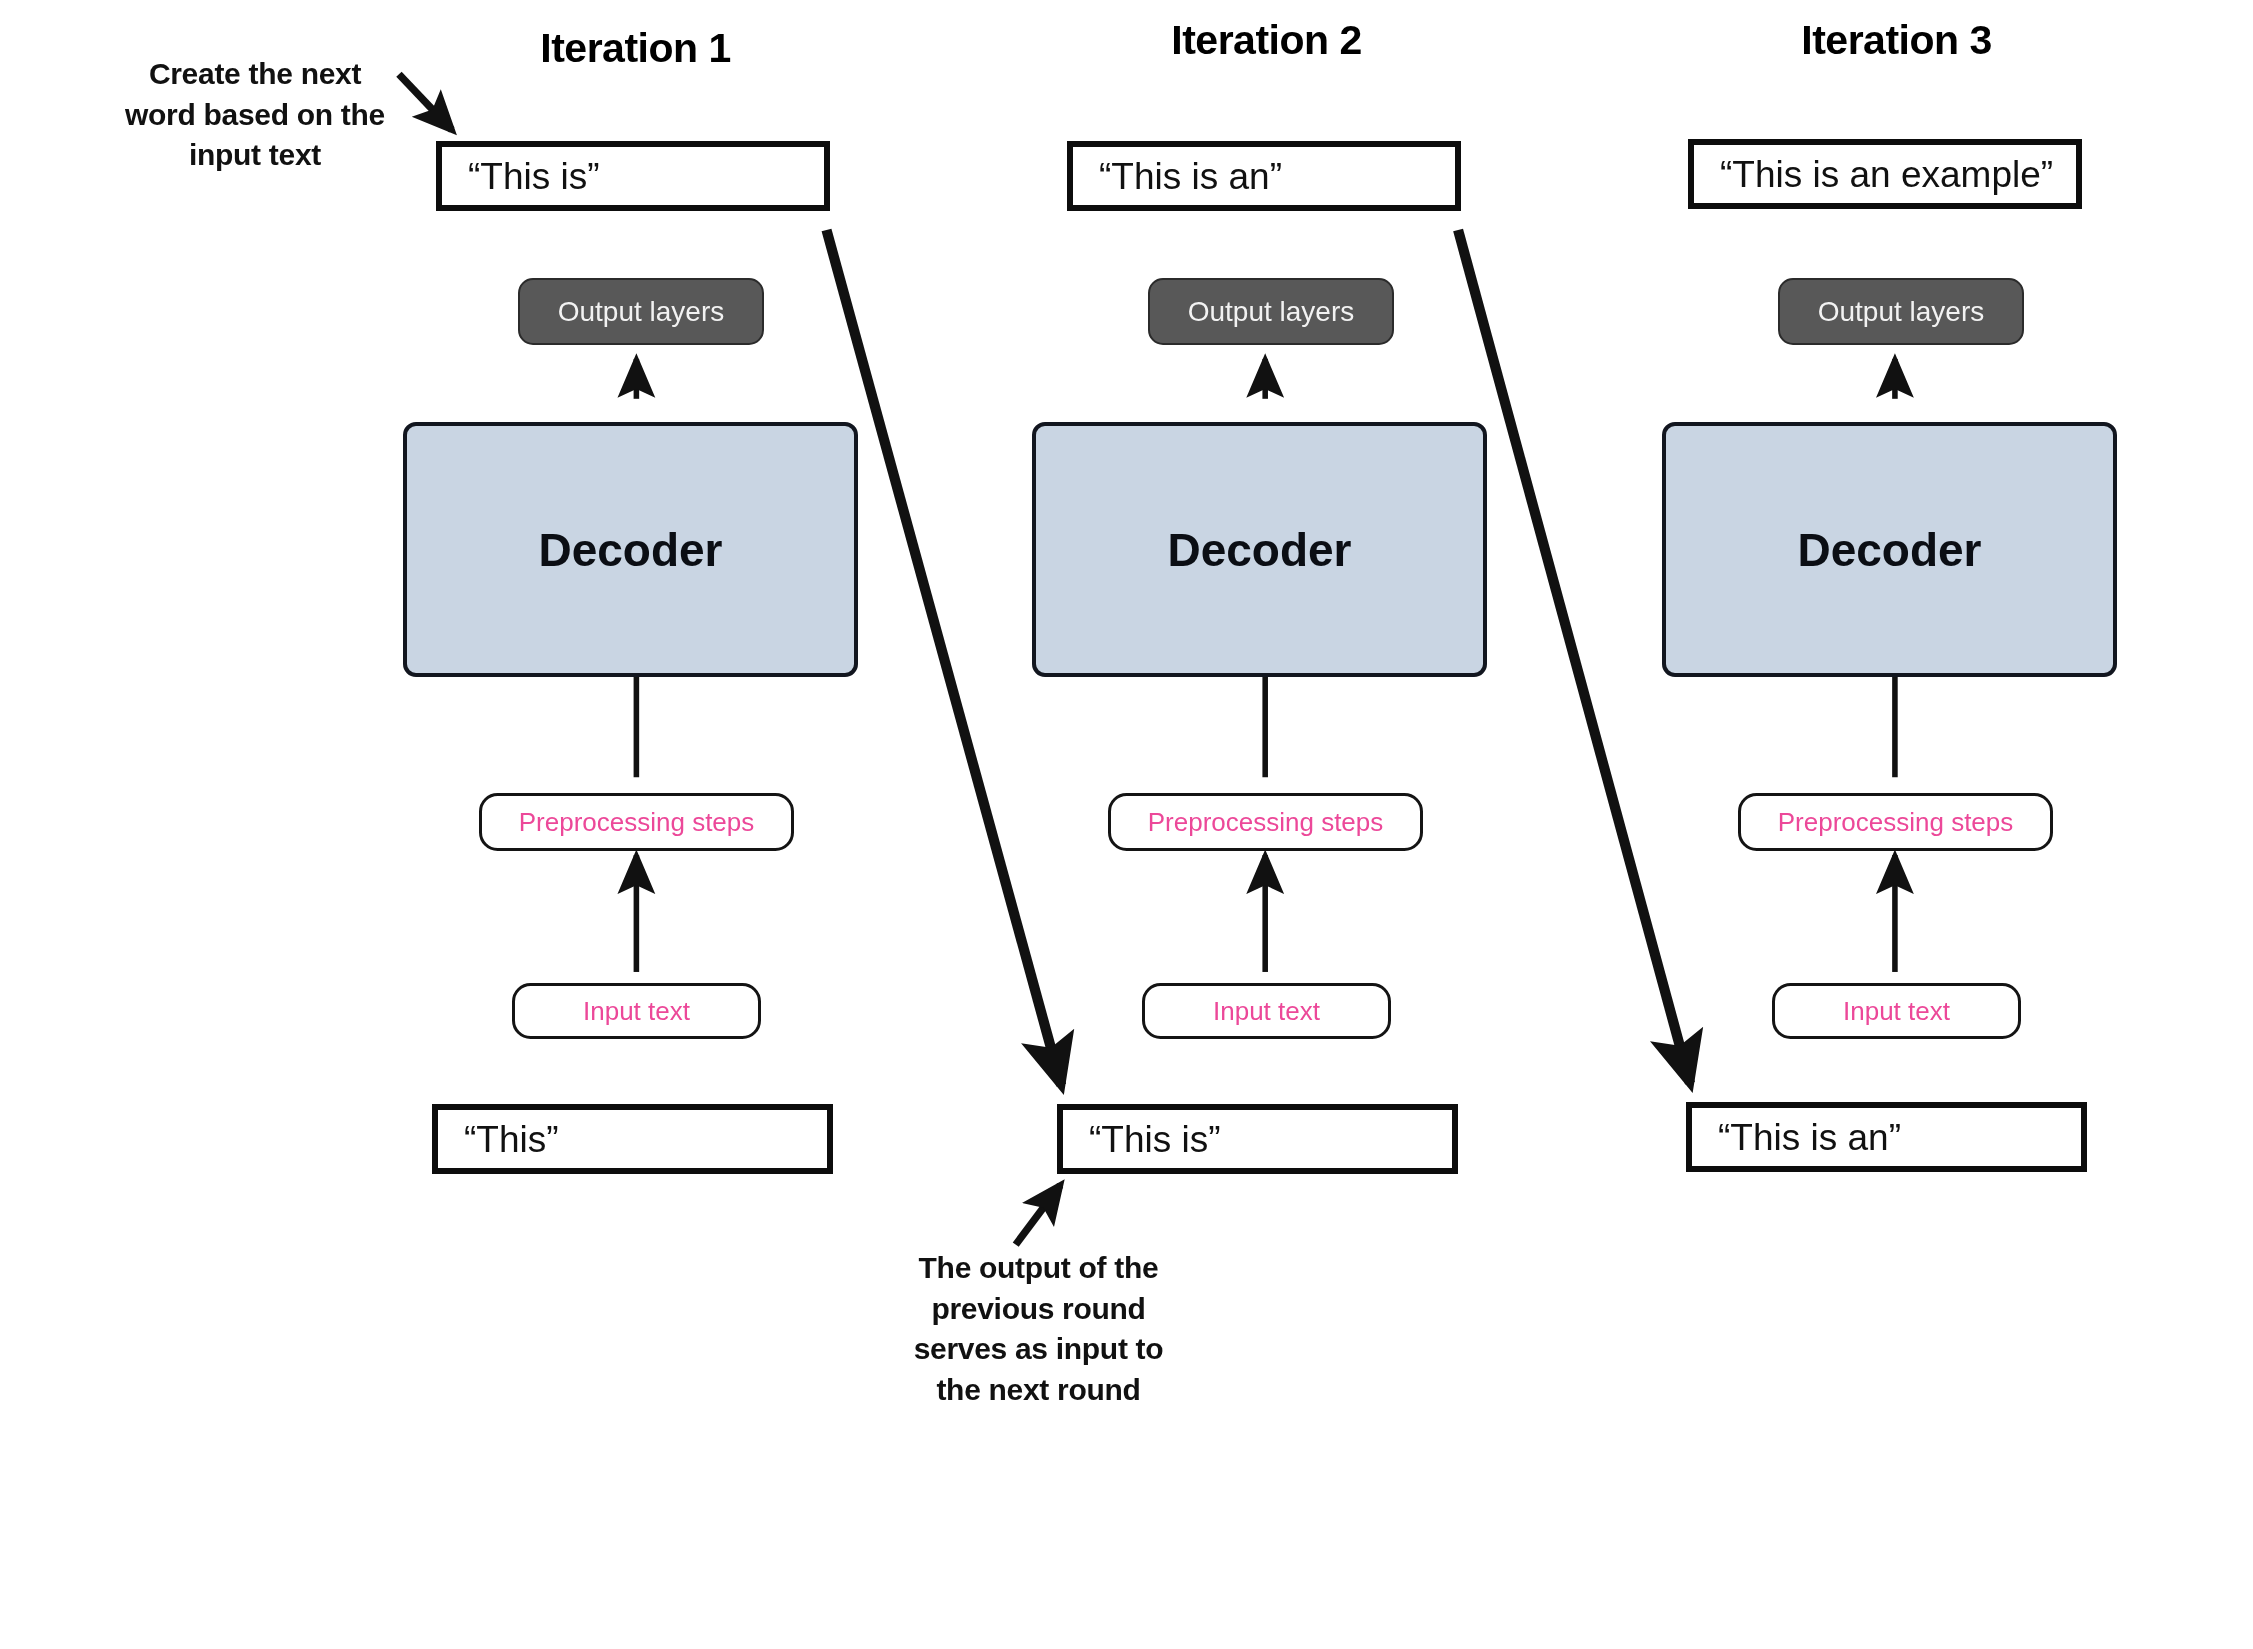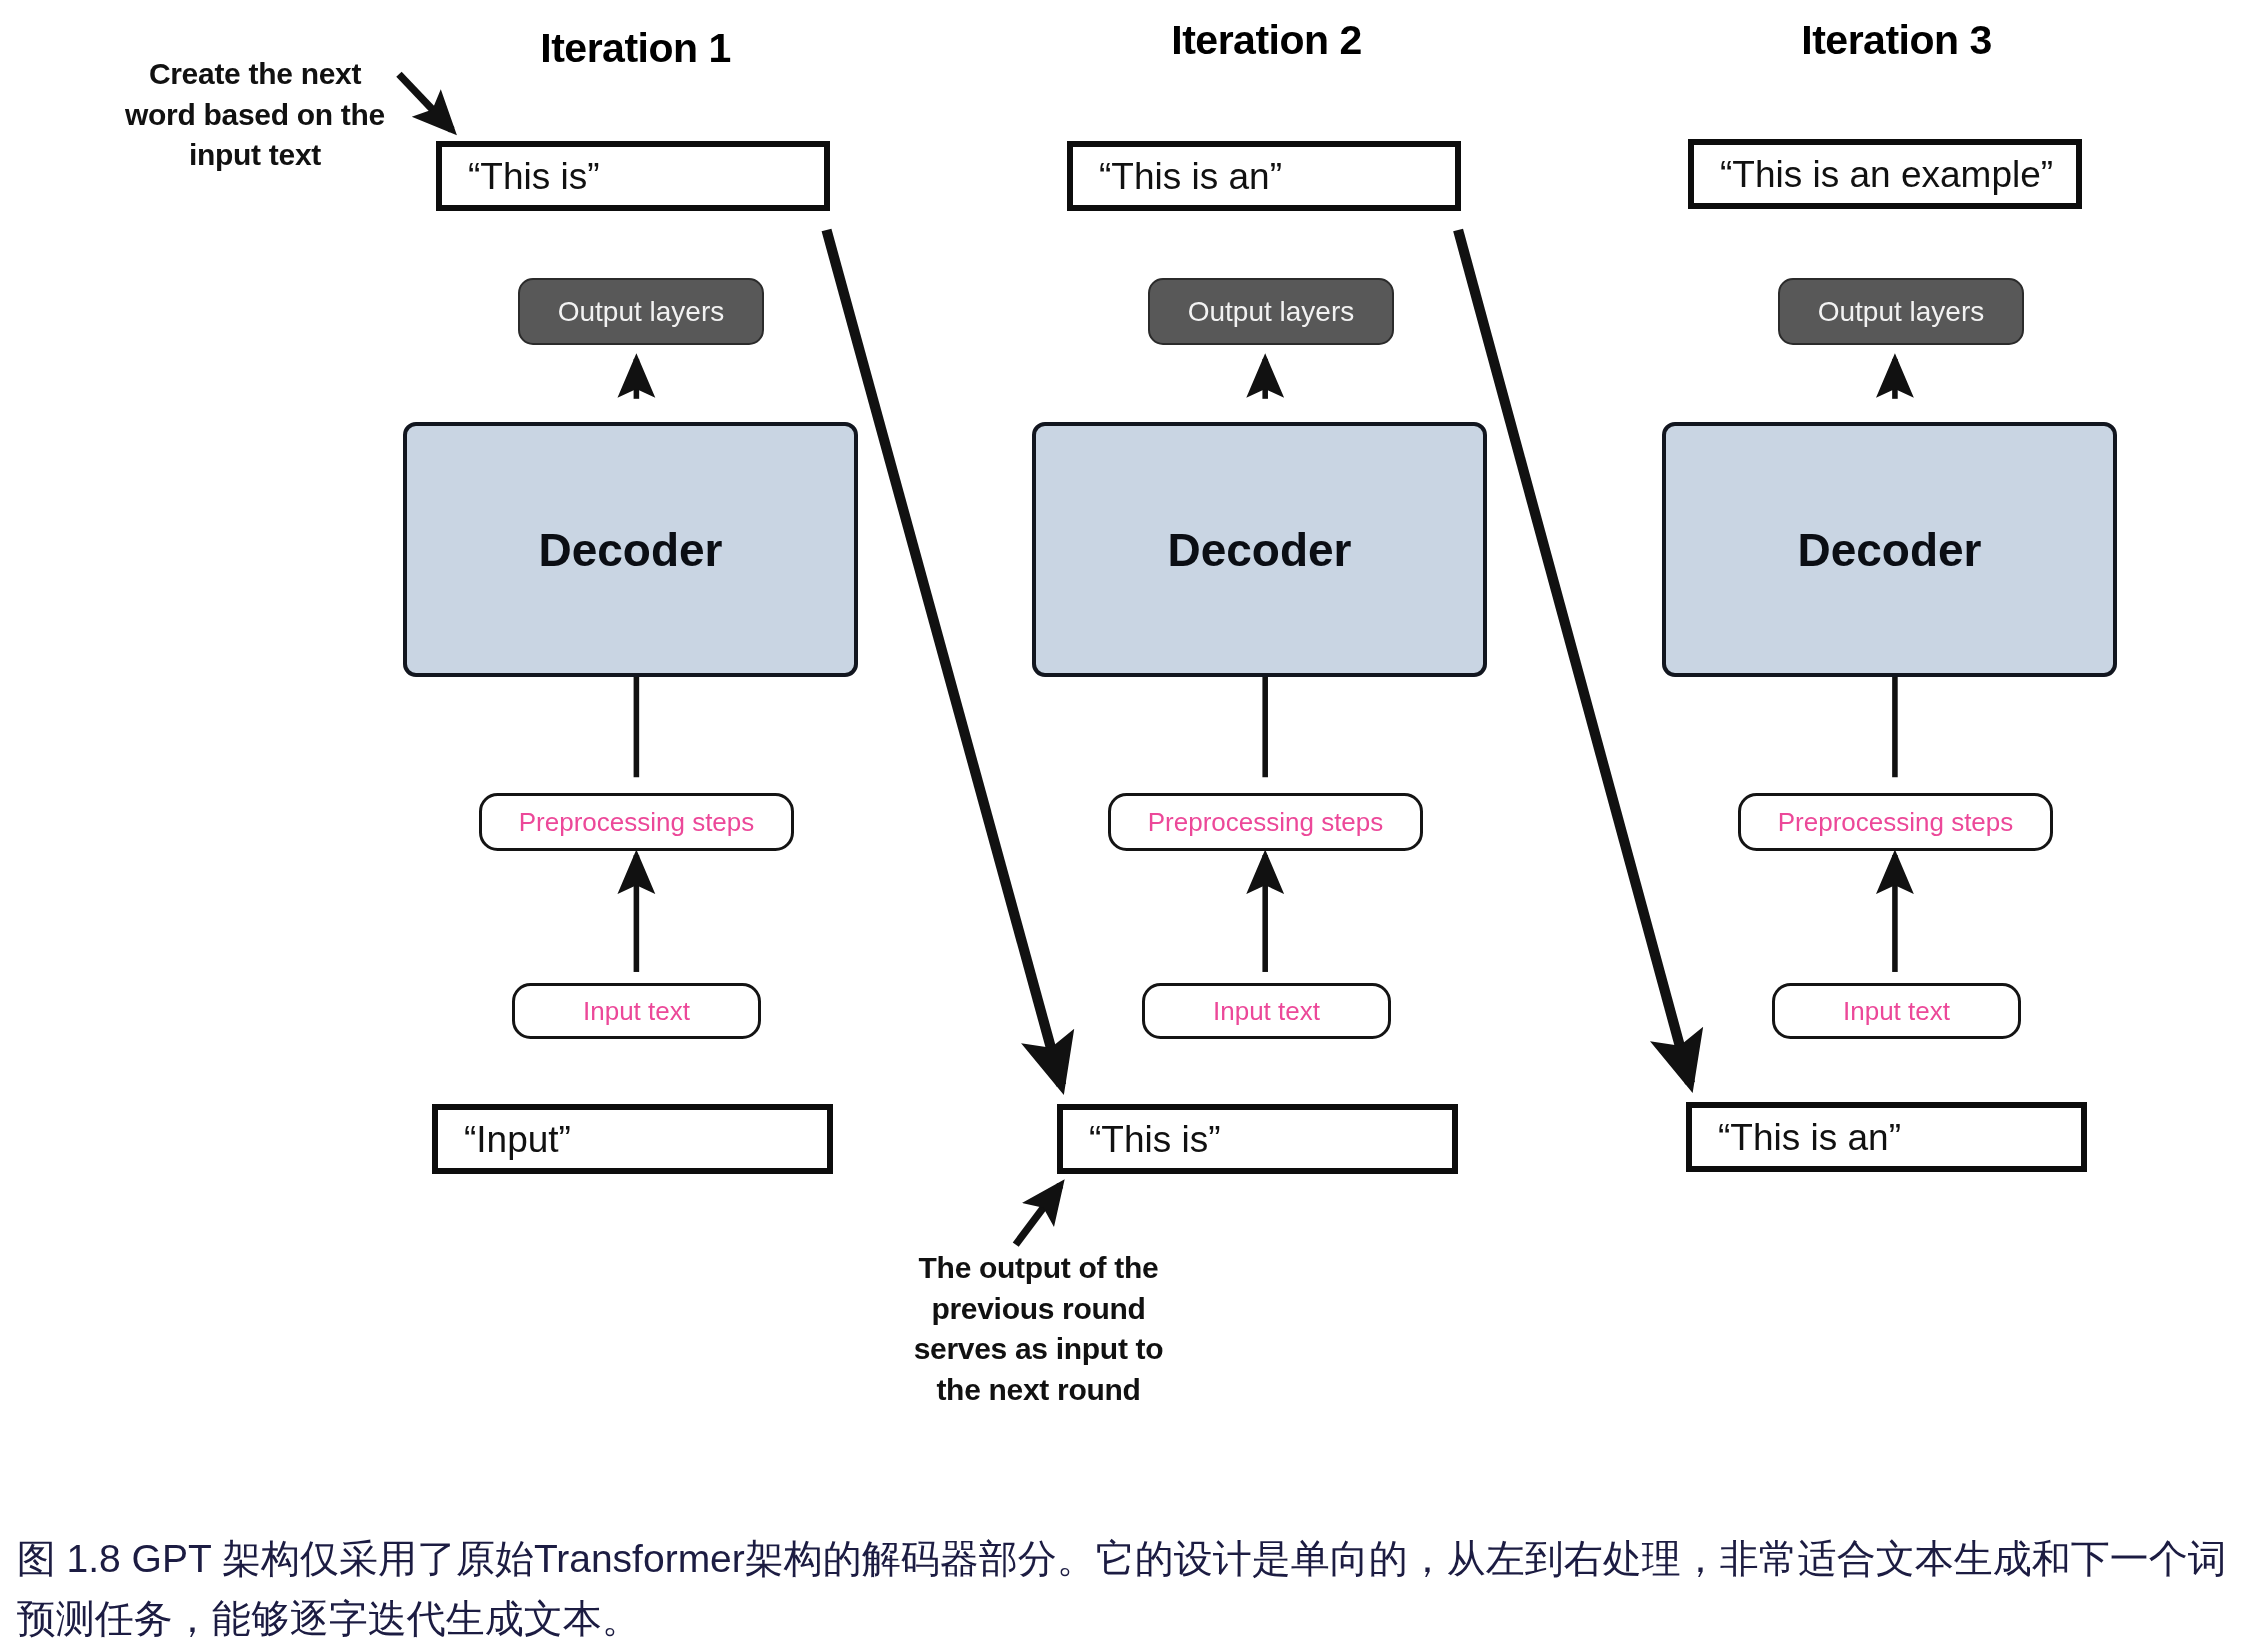--- a/index.html
+++ b/index.html
@@ -190,21 +190,21 @@
 
   <div class="pill-box" style="left:479px; top:793px; width:315px; height:58px;">
     <span>Preprocessing steps</span>
   </div>
 
   <div class="pill-box" style="left:512px; top:983px; width:249px; height:56px;">
     <span>Input text</span>
   </div>
 
   <div class="text-box" style="left:432px; top:1104px; width:401px; height:70px;">
-    <span>“Input”</span>
+    <span>“This”</span>
   </div>
 
   <div class="iter-title" style="left:1067px; top:16.7px; width:399px;">Iteration 2</div>
 
   <div class="text-box" style="left:1067px; top:141px; width:394px; height:70px;">
     <span>“This is an”</span>
   </div>
 
   <div class="output-box" style="left:1142px; top:278px; width:246px; height:67px;">
     <span>Output layers</span>
@@ -254,16 +254,15 @@
 
   <div class="annot" style="left:102px; top:54px; width:306px; white-space:pre-line;">Create the next
 word based on the
 input text</div>
 
   <div class="annot" style="left:890px; top:1248px; width:297px; white-space:pre-line;">The output of the
 previous round
 serves as input to
 the next round</div>
 
-  <div class="caption">图 1.8  GPT 架构仅采用了原始Transformer架构的解码器部分。它的设计是单向的，从左到右处理，非常适合文本生成和下一个词预测任务，能够逐字迭代生成文本。</div>
 
 </div>
 
 
 </body></html>

